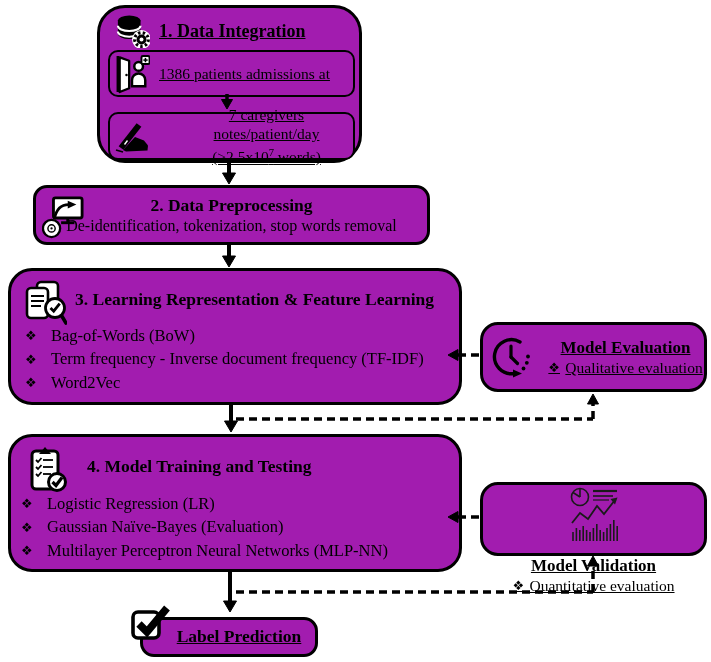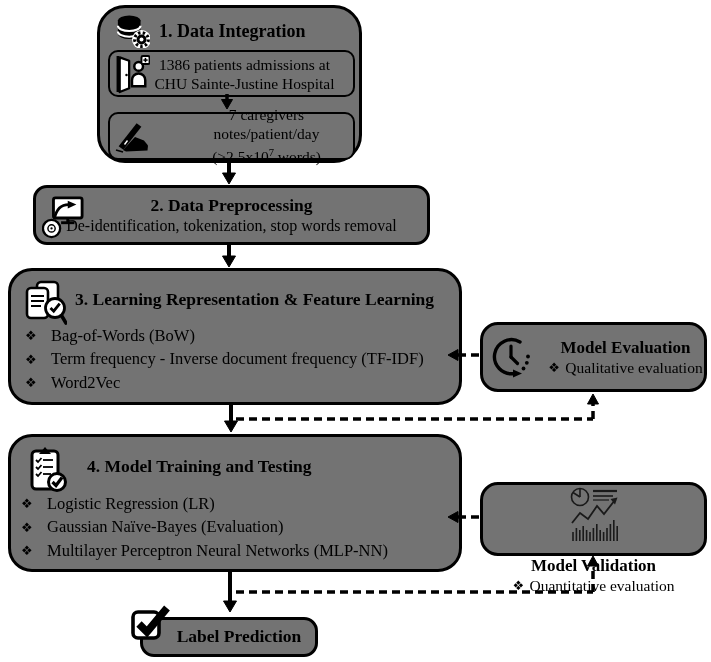--- a/index.html
+++ b/index.html
@@ -1,20 +1,20 @@
 <!DOCTYPE html>
 <html><head>
 <meta charset="utf-8">
 <style>
   html,body{margin:0;padding:0;background:#ffffff;}
   .stage{
     position:relative;width:711px;height:662px;background:#fff;overflow:hidden;
     font-family:"Liberation Serif","DejaVu Serif",serif;color:#000;
   }
-  .box{position:absolute;box-sizing:border-box;background:#737373;border:3.5px solid #000;}
+  .box{position:absolute;box-sizing:border-box;background:#a21caf;border:3.5px solid #000;text-decoration:underline;}
   .overlay{position:absolute;left:0;top:0;z-index:10;pointer-events:none;}
 
   
   .step1{left:97px;top:5px;width:265px;height:158px;border-radius:28px;z-index:1;}
   .s1-titlerow{display:flex;align-items:center;gap:9px;padding:6px 0 0 16px;}
   .s1-title{font-weight:bold;font-size:18px;line-height:32px;}
   .inner{border-width:2.5px;border-radius:10px;display:flex;align-items:center;z-index:2;}
   .innerA{left:8px;top:42px;width:247px;height:47px;}
   .innerB{left:8px;top:104px;width:247px;height:48px;gap:44px;}
   .inner .ic{flex:0 0 auto;margin-left:4px;}
@@ -80,21 +80,20 @@
         <polygon points="6,3.5 16,7 16,36 6,40" fill="#fff" stroke="#000" stroke-width="2.4" stroke-linejoin="round"></polygon>
         <circle cx="13.2" cy="22" r="1.3" fill="#000"></circle>
         <circle cx="26" cy="13" r="4.6" fill="#fff" stroke="#000" stroke-width="2.6"></circle>
         <path d="M19,34 v-6.5 a7,7 0 0 1 14,0 V34 Z" fill="#fff" stroke="#000" stroke-width="2.6"></path>
         <rect x="29" y="2" width="8.5" height="8.5" rx="1.5" fill="#fff" stroke="#000" stroke-width="2"></rect>
         <line x1="33.2" y1="4" x2="33.2" y2="8.6" stroke="#000" stroke-width="1.6"></line>
         <line x1="31" y1="6.3" x2="35.5" y2="6.3" stroke="#000" stroke-width="1.6"></line>
       </svg>
       <div class="ctext">
         <div>1386 patients admissions at</div>
-        <div>CHU Sainte-Justine Hospital</div>
       </div>
     </div>
 
     <div class="box inner innerB">
       <svg class="ic" width="36" height="36" viewBox="0 0 36 36">
         <line x1="7" y1="30" x2="25" y2="7" stroke="#000" stroke-width="6"></line>
         <line x1="10.5" y1="26.5" x2="13.5" y2="22.5" stroke="#fff" stroke-width="1.4"></line>
         <polygon points="9,32 21,19 30,22.5 34,27.5 33.5,32.5 12,33.5" fill="#000"></polygon>
         <line x1="2" y1="32" x2="9" y2="34" stroke="#000" stroke-width="1.8"></line>
       </svg>

